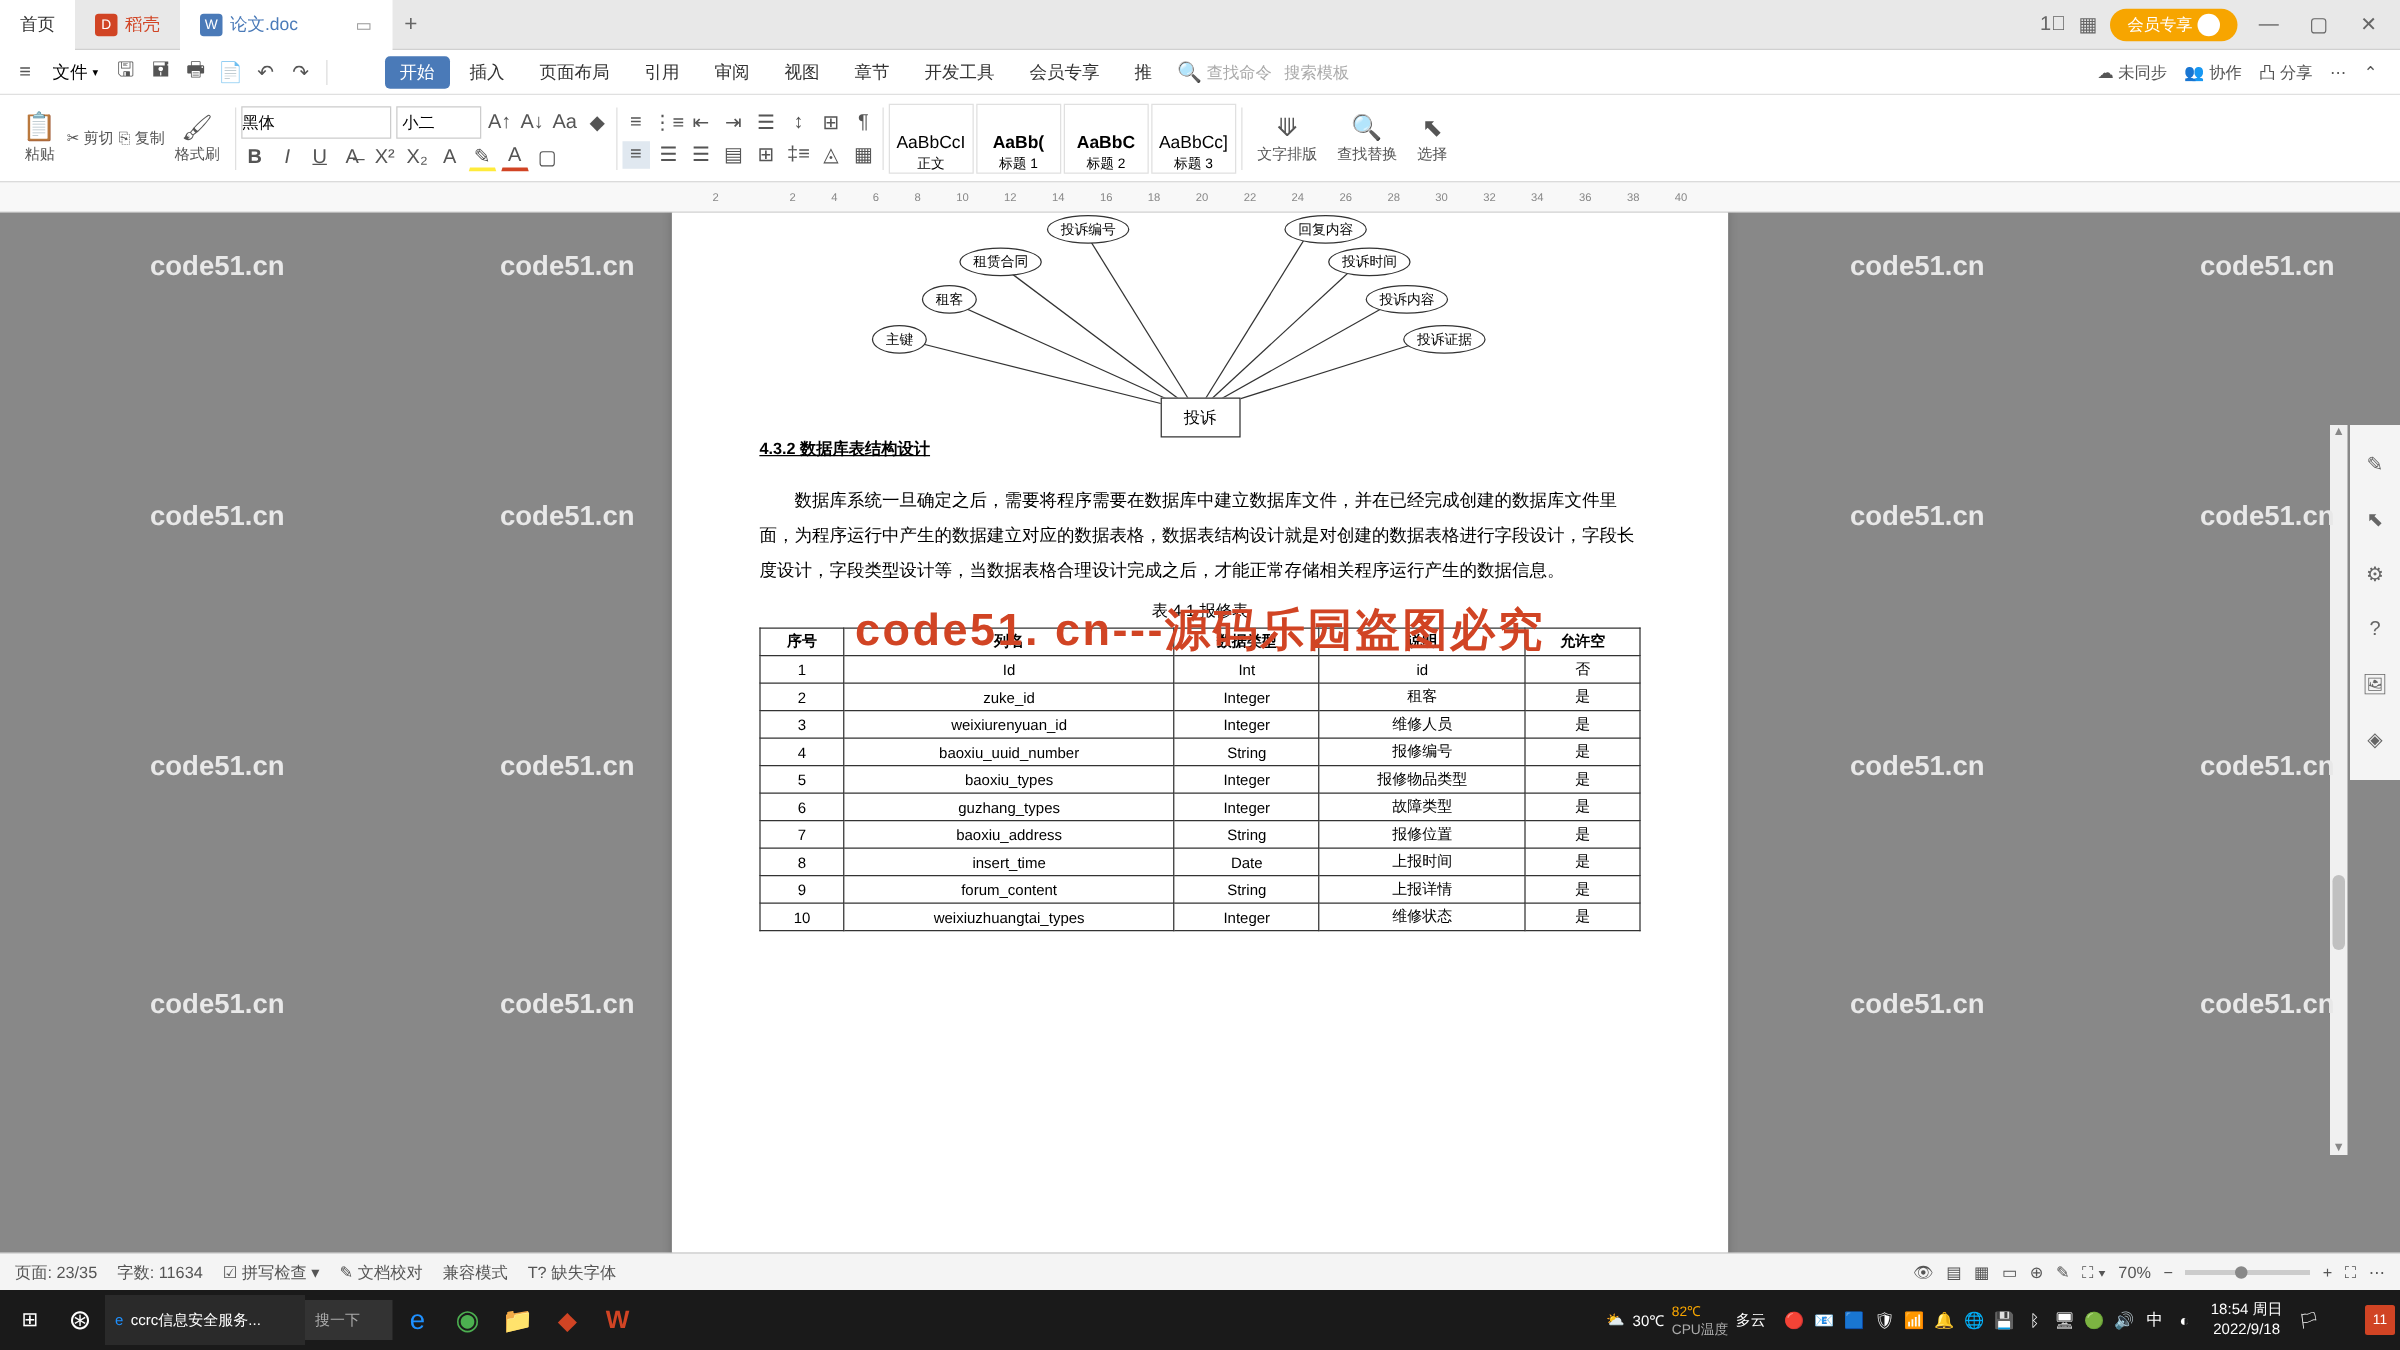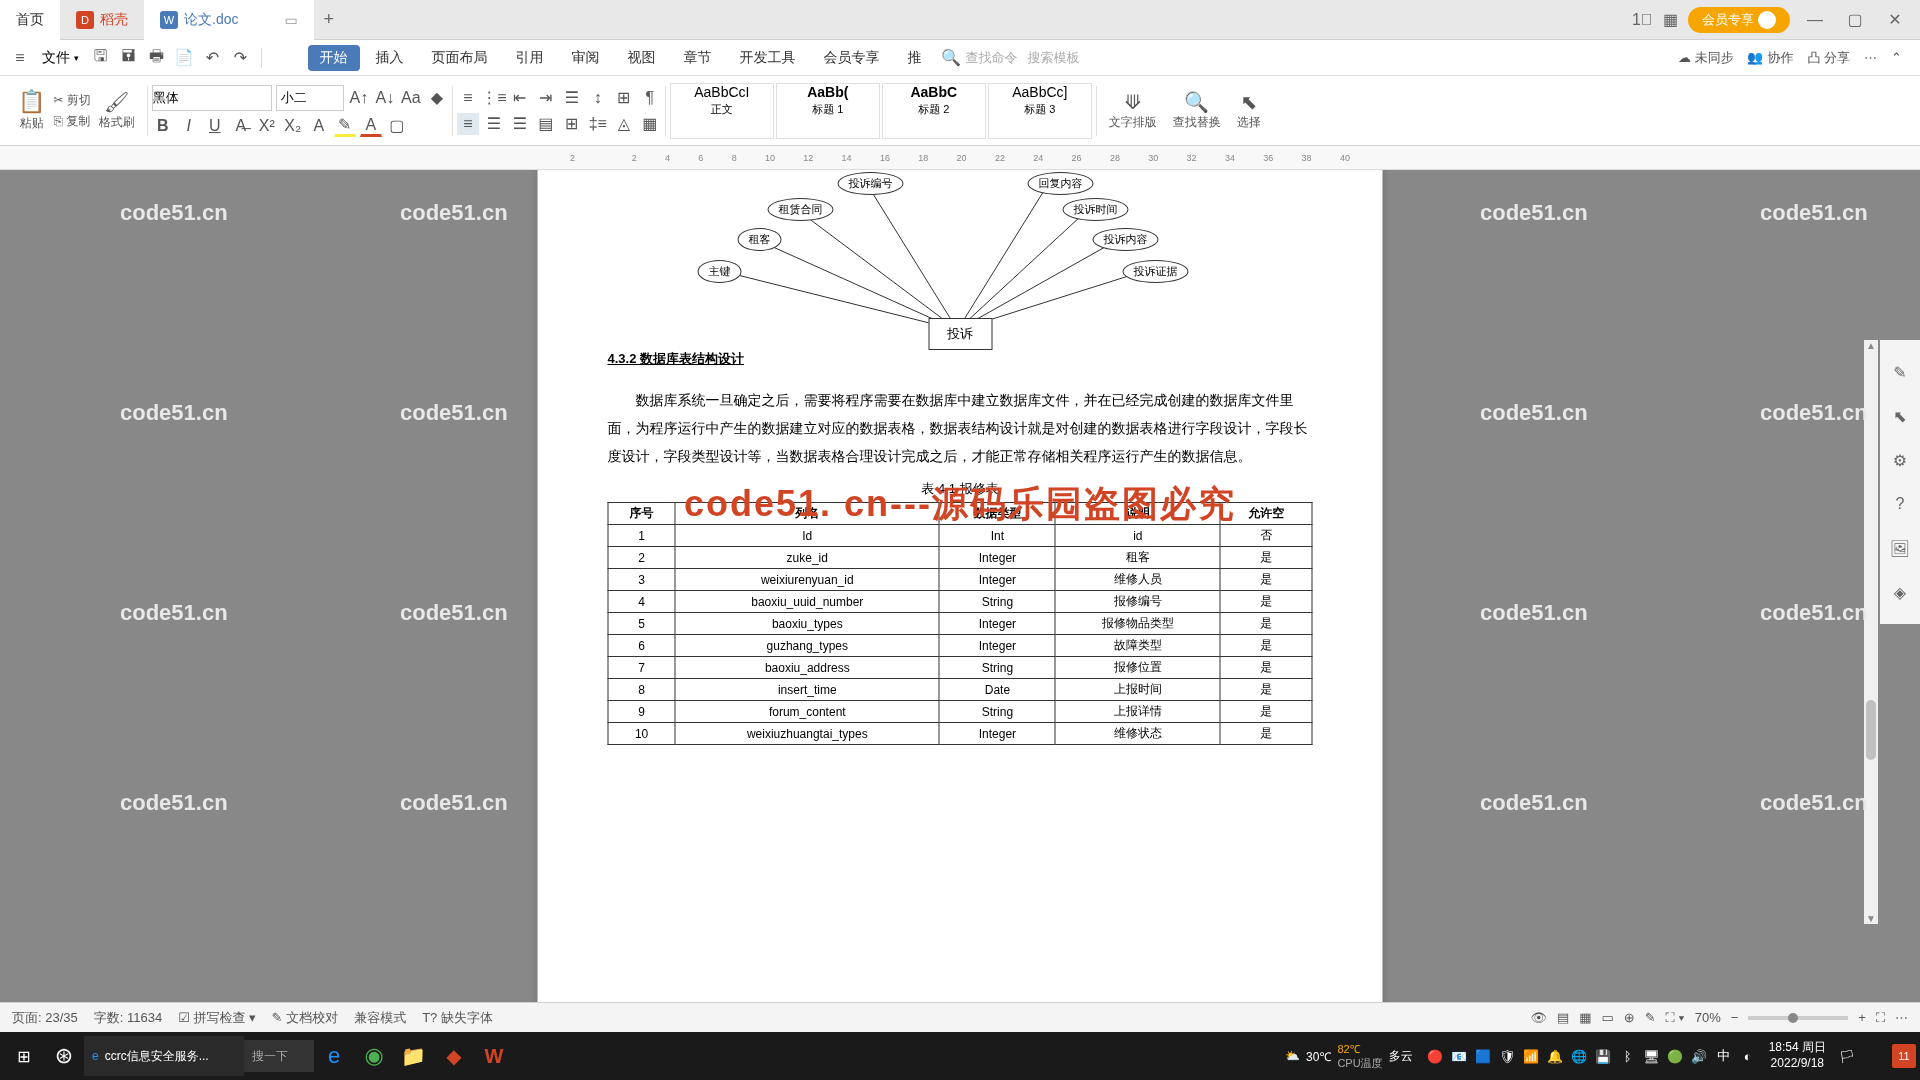--- a/index.html
+++ b/index.html
@@ -21,21 +21,21 @@
 .menu-tab.start{background:#4a7ab8;color:#fff;border-radius:4px;margin-left:38px;}
 .menu-right{margin-left:auto;display:flex;align-items:center;gap:14px;font-size:13px;color:#555;padding-right:10px;}
 .ribbon{height:70px;background:#fff;display:flex;align-items:center;padding:0 10px;border-bottom:1px solid #d0d0d0;}
 .rib-group{display:flex;flex-direction:column;align-items:center;padding:0 8px;height:60px;justify-content:center;font-size:12px;color:#555;}
 .rib-sep{width:1px;height:50px;background:#e0e0e0;margin:0 4px;}
 .rib-row{display:flex;align-items:center;gap:4px;}
 .rib-icon{width:22px;height:22px;display:flex;align-items:center;justify-content:center;color:#555;cursor:pointer;border:1px solid transparent;}
 .font-select{width:120px;height:26px;border:1px solid #ccc;font-size:13px;padding:0 0;}
 .size-select{width:68px;height:26px;border:1px solid #ccc;font-size:13px;padding:0 4px;}
 .style-box{display:flex;gap:2px;}
-.style-item{width:104px;height:56px;border:1px solid #e0e0e0;display:flex;flex-direction:column;align-items:center;justify-content:flex-start;font-size:11px;cursor:pointer;}
+.style-item{width:68px;height:56px;border:1px solid #e0e0e0;display:flex;flex-direction:column;align-items:center;justify-content:flex-end;font-size:11px;cursor:pointer;}
 .style-preview{font-size:14px;margin-bottom:2px;}
 .ruler{height:24px;background:#f8f8f8;border-bottom:1px solid #ddd;position:relative;}
 .ruler-marks{position:absolute;left:50%;transform:translateX(-50%);width:780px;height:100%;display:flex;justify-content:space-between;align-items:center;font-size:9px;color:#888;}
 .editor{height:calc(100% - 40px - 36px - 70px - 24px - 30px - 48px);background:#888;position:relative;overflow:hidden;}
 .page{position:absolute;left:50%;transform:translateX(-50%);top:-5px;width:845px;background:#fff;box-shadow:0 2px 8px rgba(0,0,0,0.2);padding:0 70px 40px;min-height:900px;}
 .diagram{position:relative;height:180px;margin-top:5px;}
 .dia-bubble{position:absolute;border:1px solid #333;border-radius:50%;padding:3px 10px;font-size:11px;background:#fff;}
 .dia-center{position:absolute;left:50%;transform:translateX(-50%);bottom:0;border:1px solid #333;padding:6px 18px;font-size:13px;background:#fff;}
 .fig-caption{text-align:center;font-size:13px;margin:14px 0 24px;}
 .sec-title{font-size:13px;font-weight:bold;margin:0 0 18px;text-decoration:underline;}
@@ -122,21 +122,21 @@
     <span>⋯</span>
     <span>⌃</span>
   </div>
 </div>
 
 <div class="ribbon">
   <div class="rib-group">
     <div style="font-size:22px;color:#4a7ab8">📋</div>
     <div>粘贴</div>
   </div>
-  <div style="display:flex;flex-direction:column;gap:4px;font-size:12px;color:#555">
+  <div style="display:flex;flex-direction:row;gap:4px;font-size:12px;color:#555">
     <div>✂ <span>剪切</span></div>
     <div>⎘ <span>复制</span></div>
   </div>
   <div class="rib-group">
     <div style="font-size:20px">🖌</div>
     <div>格式刷</div>
   </div>
   <div class="rib-sep"></div>
   <div style="display:flex;flex-direction:column;gap:4px">
     <div class="rib-row">

